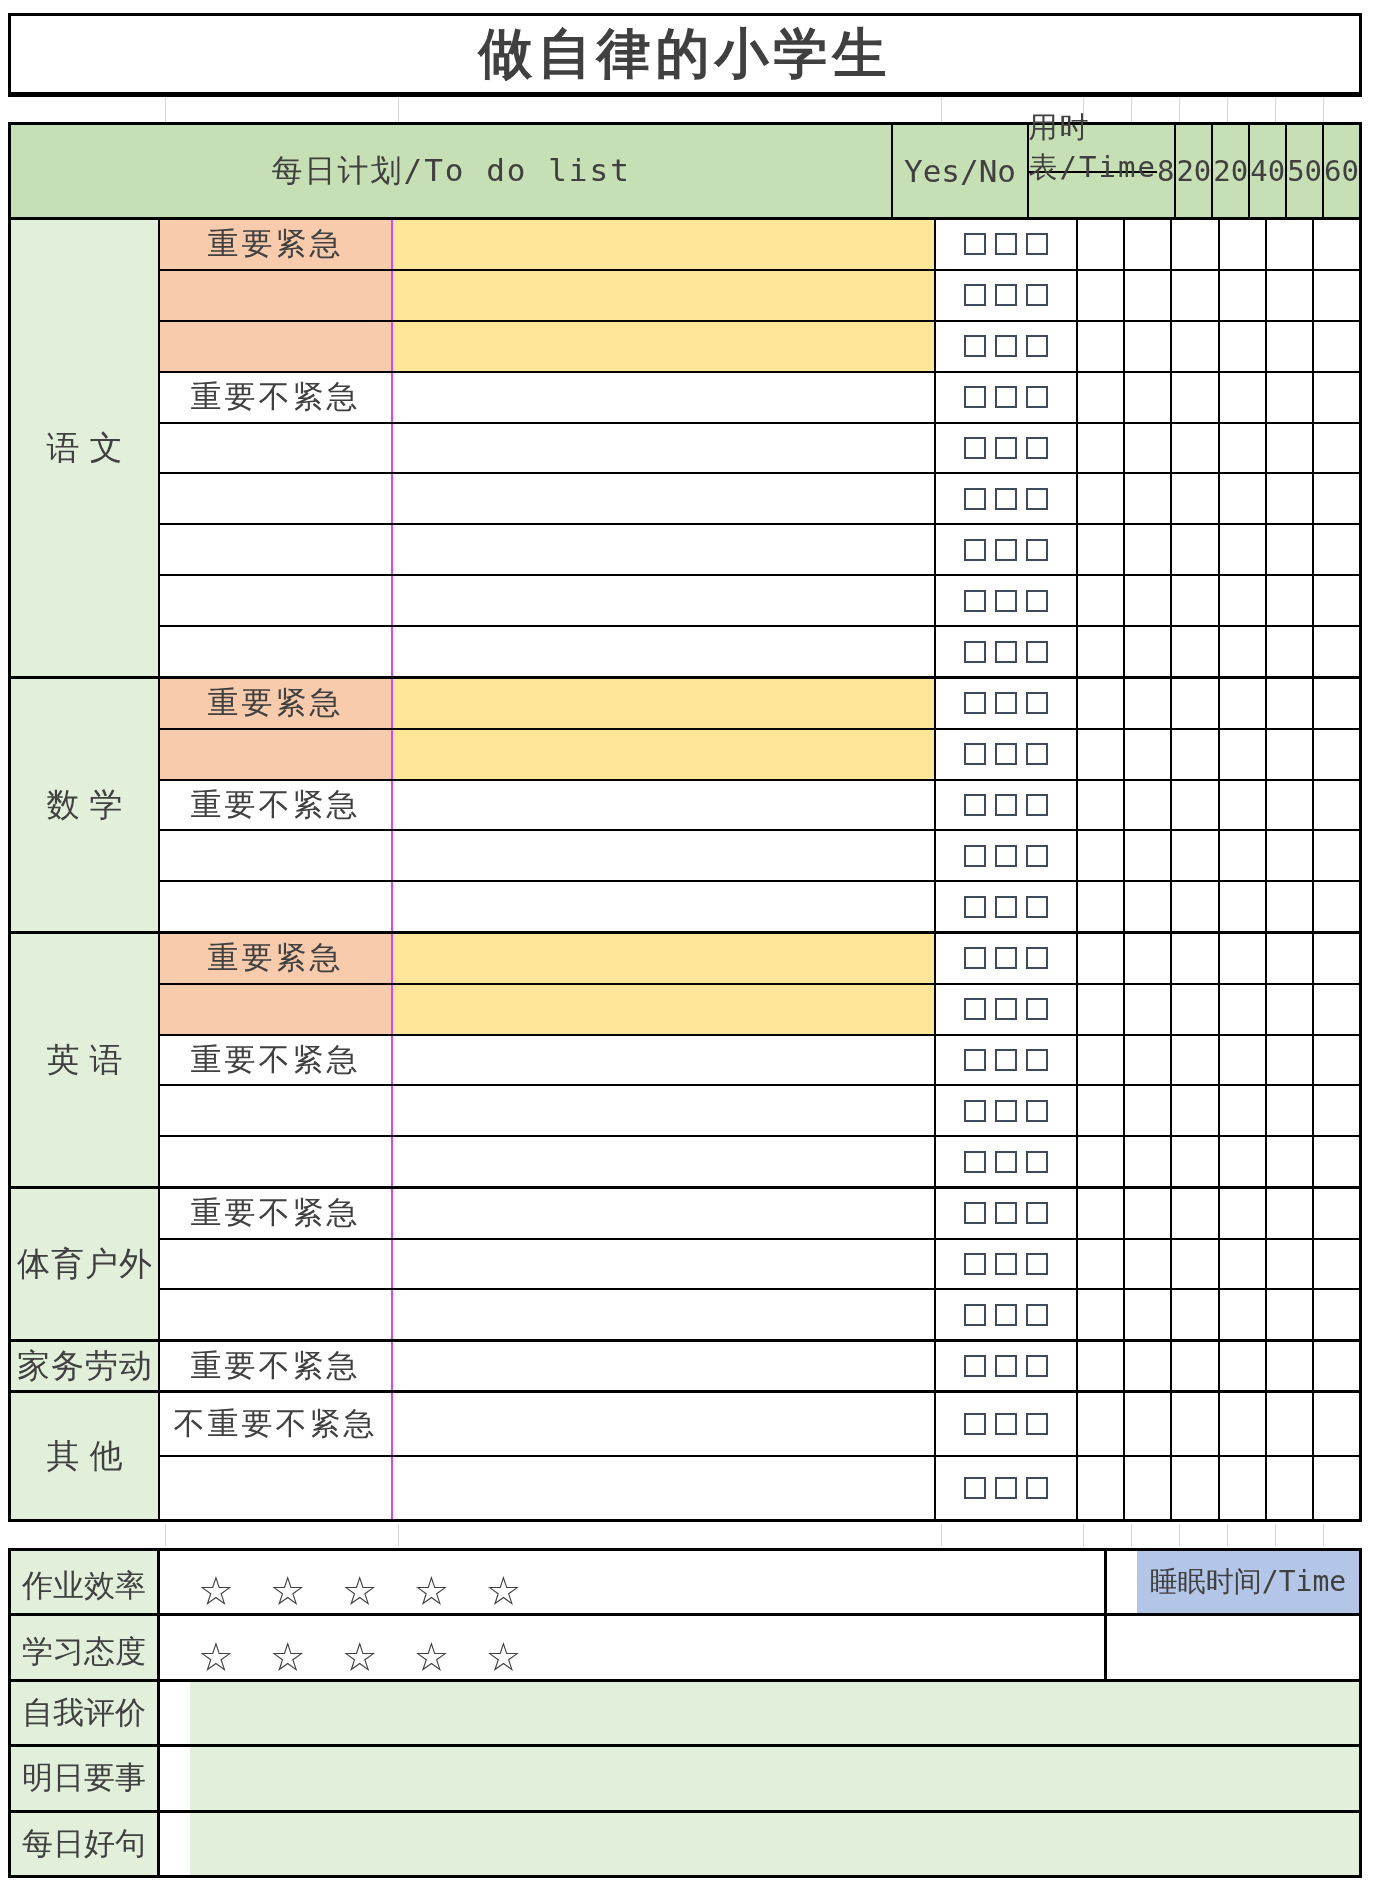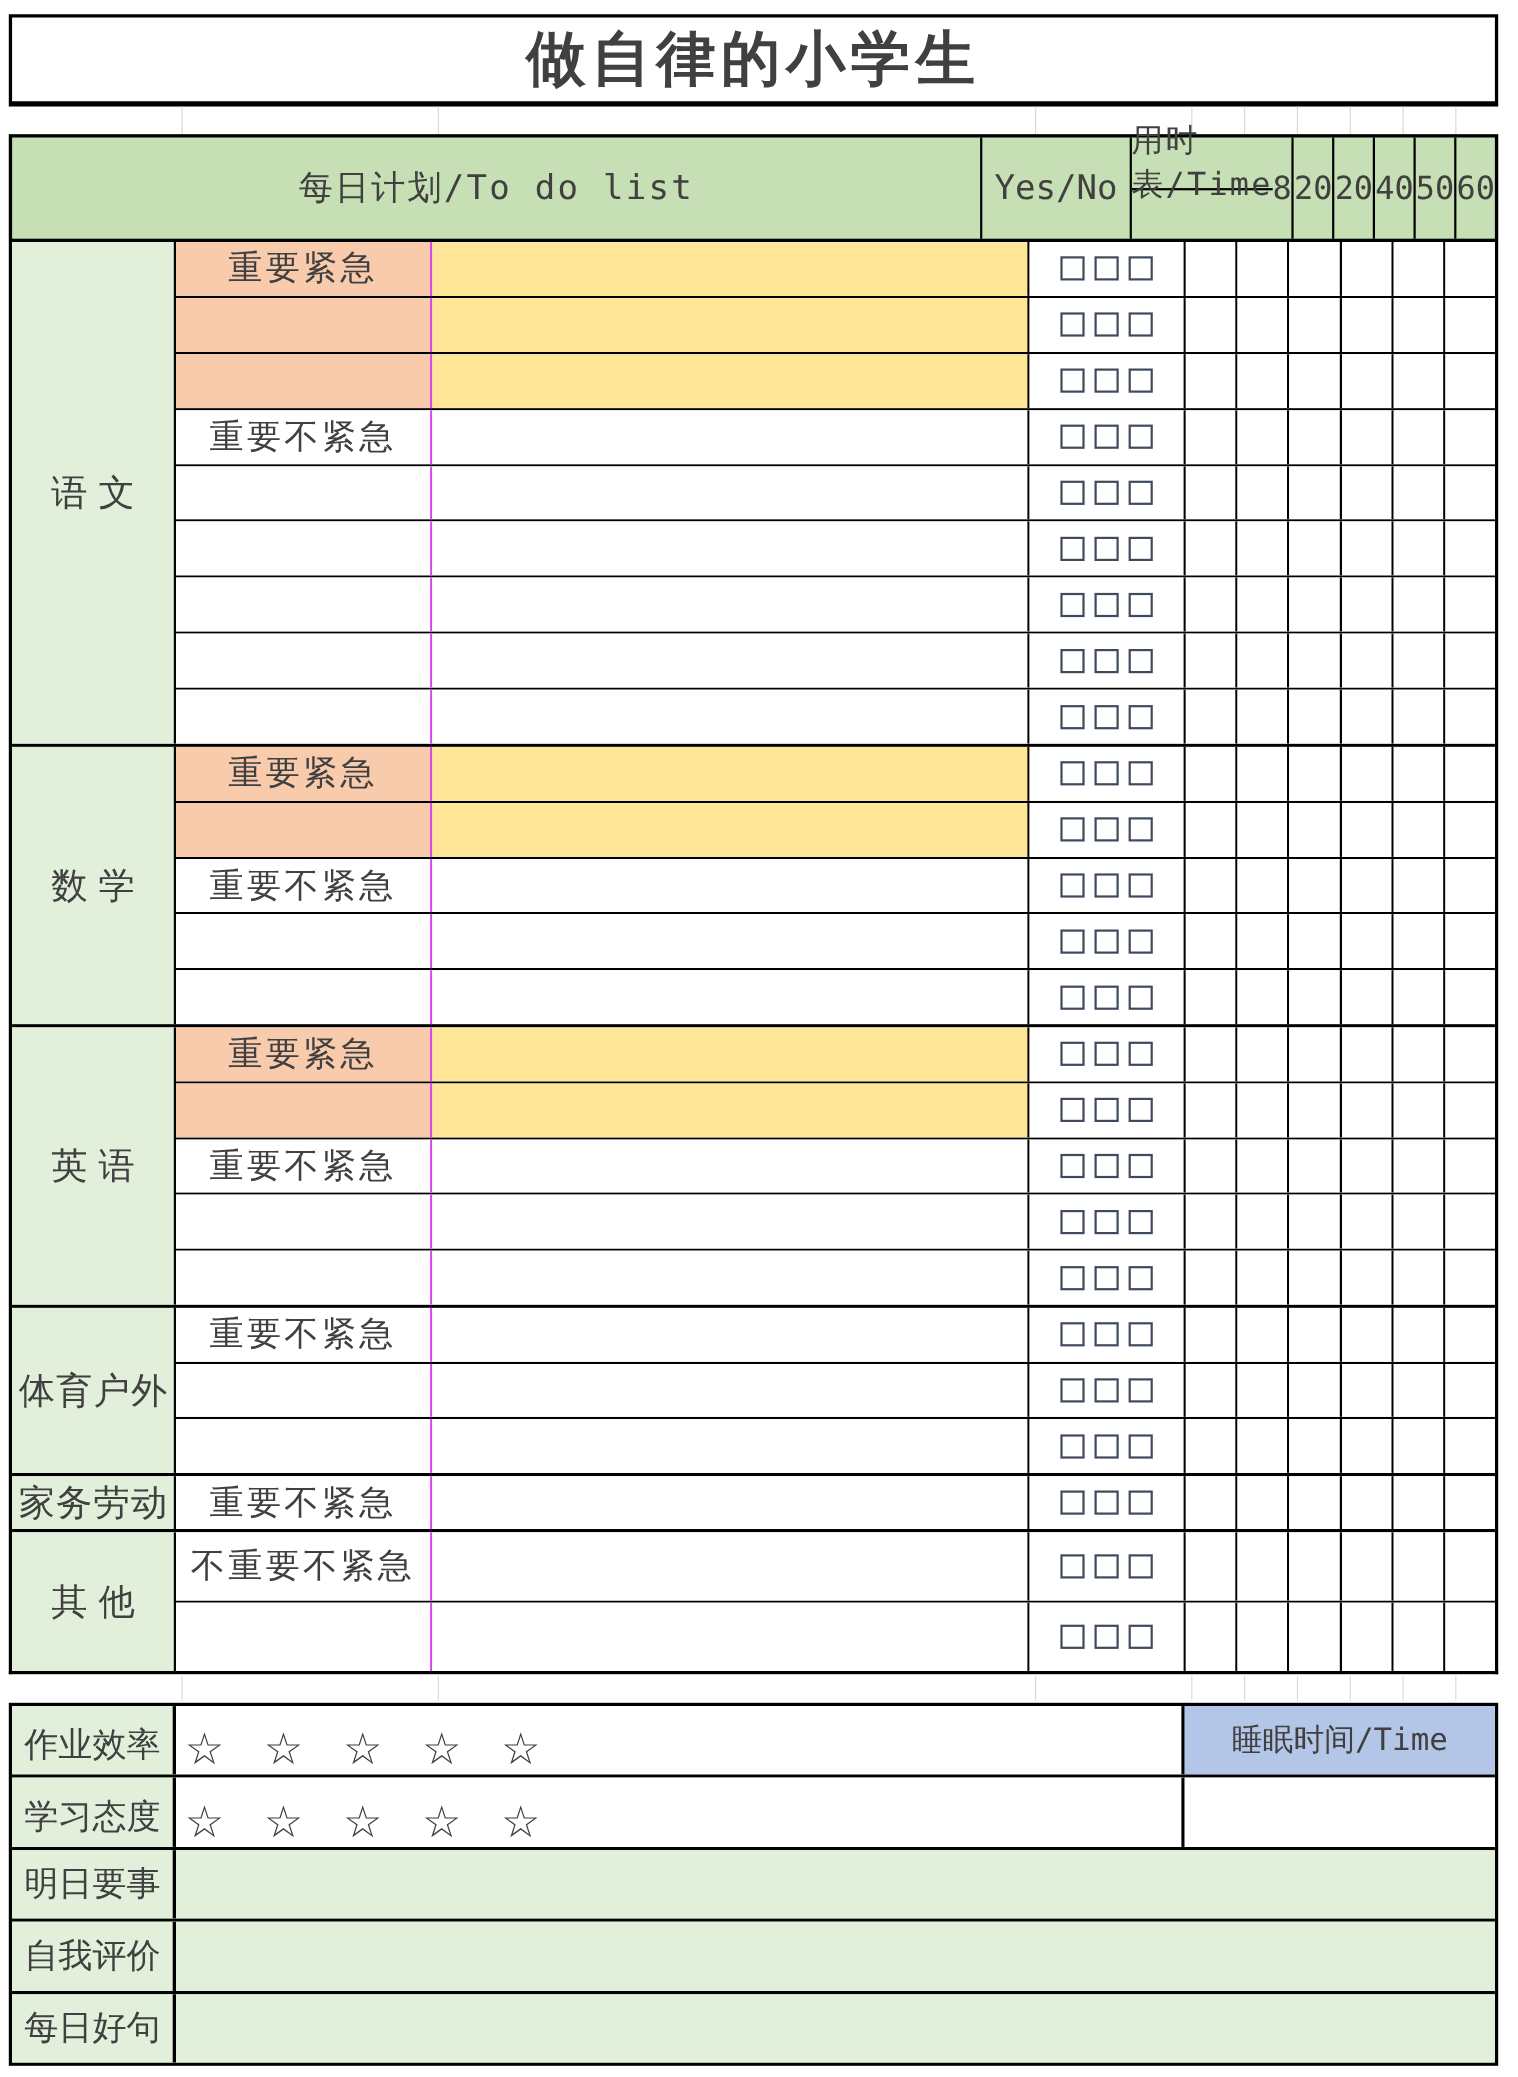--- a/index.html
+++ b/index.html
@@ -59,21 +59,21 @@
   .yesno { width:142px; border-right:2px solid #000; display:flex; align-items:center; justify-content:center; gap:9px; background:#fff; }
   .cbx { width:22px; height:22px; border:2px solid #3f4a5e; background:#fff; display:inline-block; }
   .times { flex:1; display:flex; }
   .tcell { flex:1; border-right:2px solid #000; background:#fff; }
   .tcell:last-child { border-right:none; }
   
   .ftr {
     position:absolute; left:8px; top:1548px; width:1354px; height:330px;
     border:3px solid #000; display:flex; flex-direction:column; background:#fff;
   }
-  .frow { flex:1; display:flex; border-bottom:3px solid #000; }
+  .frow { flex:1; display:flex; border-bottom:3px solid #000;gap:30px; }
   .frow:last-child { border-bottom:none; }
   .flabel {
     width:149px; border-right:3px solid #000; background:var(--lgreen);
     display:flex; align-items:center; justify-content:center; font-size:31px; white-space:nowrap;
   }
   .flabel.low { align-items:flex-end; padding-bottom:6px; }
   .stars-area {
     width:917px; border-right:3px solid #000; background:#fff;
     display:flex; align-items:flex-end; gap:36px; padding:0 0 1px 8px;
   }
@@ -606,25 +606,25 @@
         <div class="stars-area">
           <span class="star">☆</span>
           <span class="star">☆</span>
           <span class="star">☆</span>
           <span class="star">☆</span>
           <span class="star">☆</span>
         </div>
         <div class="sleep-cell sleep-val"></div>
       </div>
       <div class="frow">
+        <div class="flabel">自我评价</div>
+        <div class="fcontent"></div>
+      </div>
+      <div class="frow">
         <div class="flabel">明日要事</div>
-        <div class="fcontent"></div>
-      </div>
-      <div class="frow">
-        <div class="flabel">自我评价</div>
         <div class="fcontent"></div>
       </div>
       <div class="frow">
         <div class="flabel">每日好句</div>
         <div class="fcontent"></div>
       </div>
     </div>
 
 </div>
 

